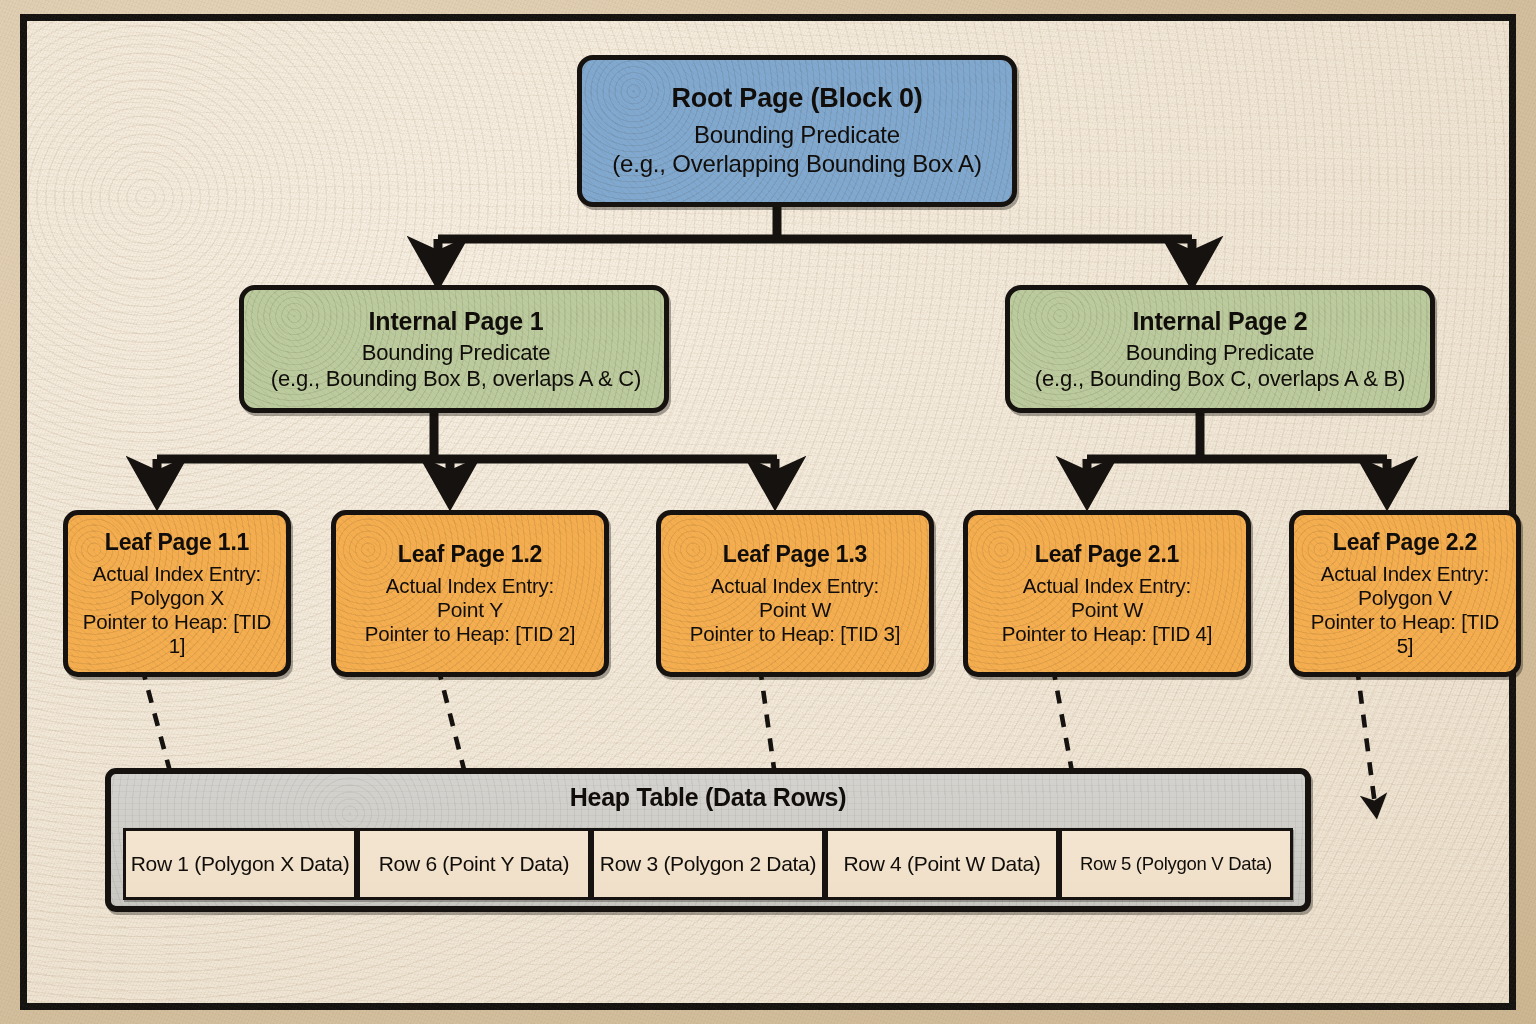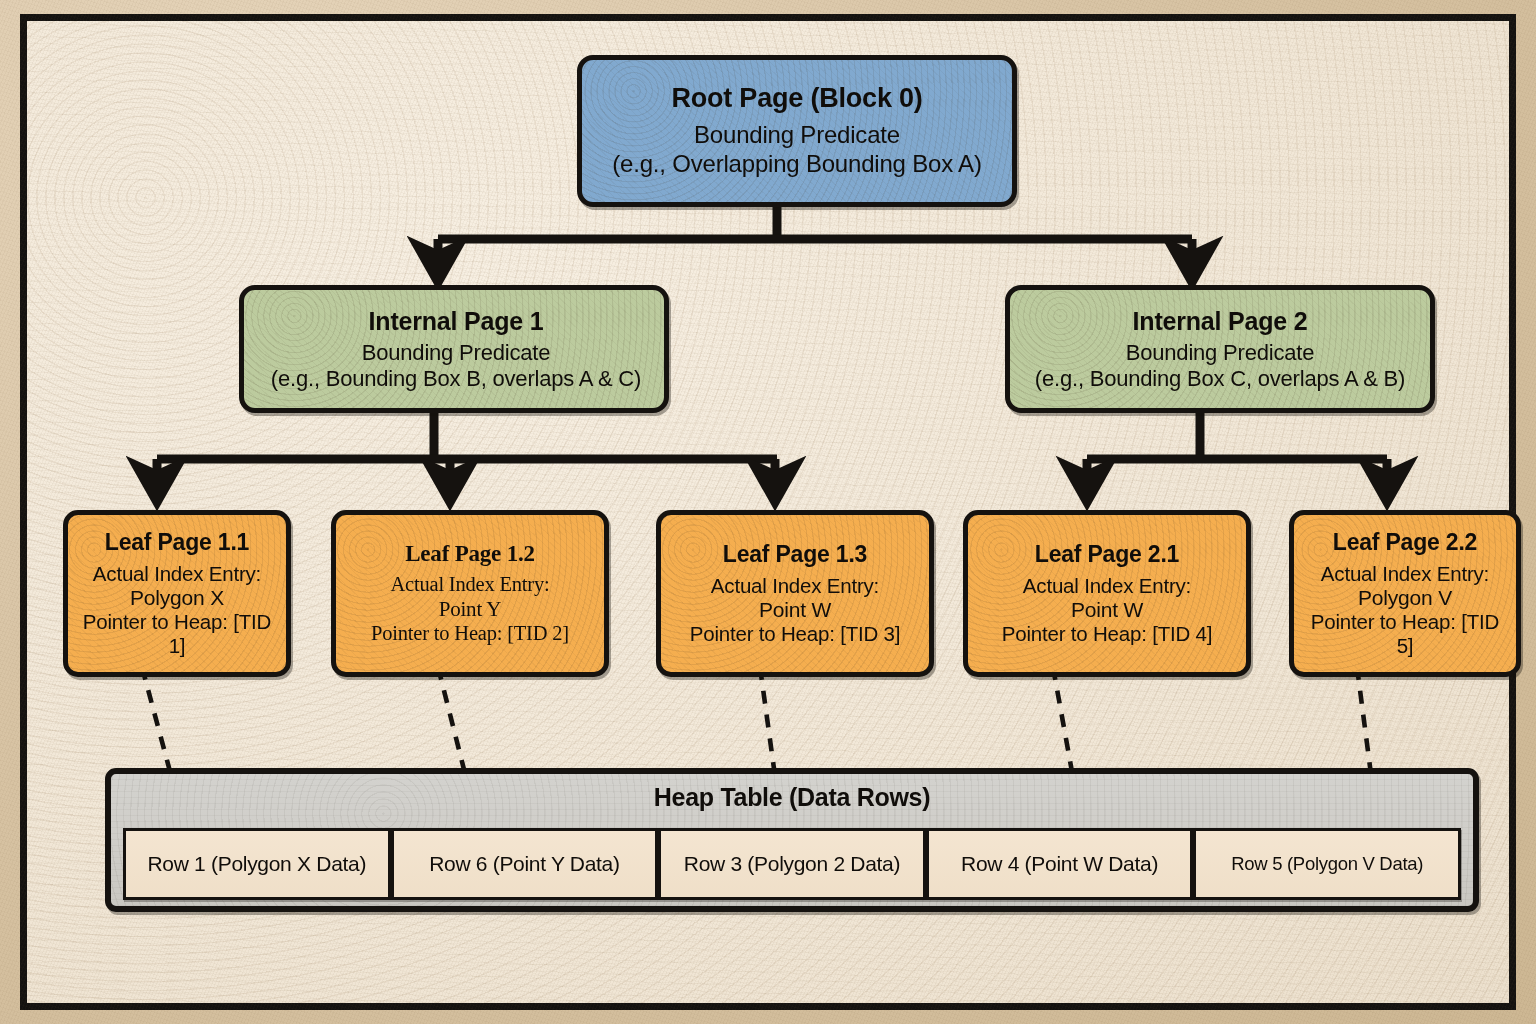--- a/index.html
+++ b/index.html
@@ -122,30 +122,30 @@
     top: 489px;
     height: 167px;
     padding: 4px 6px;
     border-radius: 15px;
   }
   .leaf .n-title{ font-size: 23px; margin-bottom: 6px; }
   .leaf .n-line { font-size: 21px; line-height: 1.17; }
   .leaf .n-line.small{ font-size: 20.5px; }
 
   #leaf11{ left: 36px;   width: 228px; }
-  #leaf12{ left: 304px;  width: 278px; font-family: Liberation Serif, serif; }
+  #leaf12{ left: 304px;  width: 278px; }
   #leaf13{ left: 629px;  width: 278px; }
   #leaf14{ left: 936px;  width: 288px; }
   #leaf15{ left: 1262px; width: 232px; }
 
   
   #heap{
     position:absolute;
     left: 78px; top: 747px;
-    width: 1374px; height: 144px;
+    width: 1206px; height: 144px;
     box-sizing: border-box;
     border: 6px solid #15120f;
     border-radius: 11px;
     background: linear-gradient(180deg,#d3d2ce 0%, #cfcdc8 55%, #c9c7c1 100%);
     z-index: 5;
     box-shadow: 2px 3px 0 rgba(20,16,12,.35);
     overflow:hidden;
   }
   #heap::before{
     content:"";

